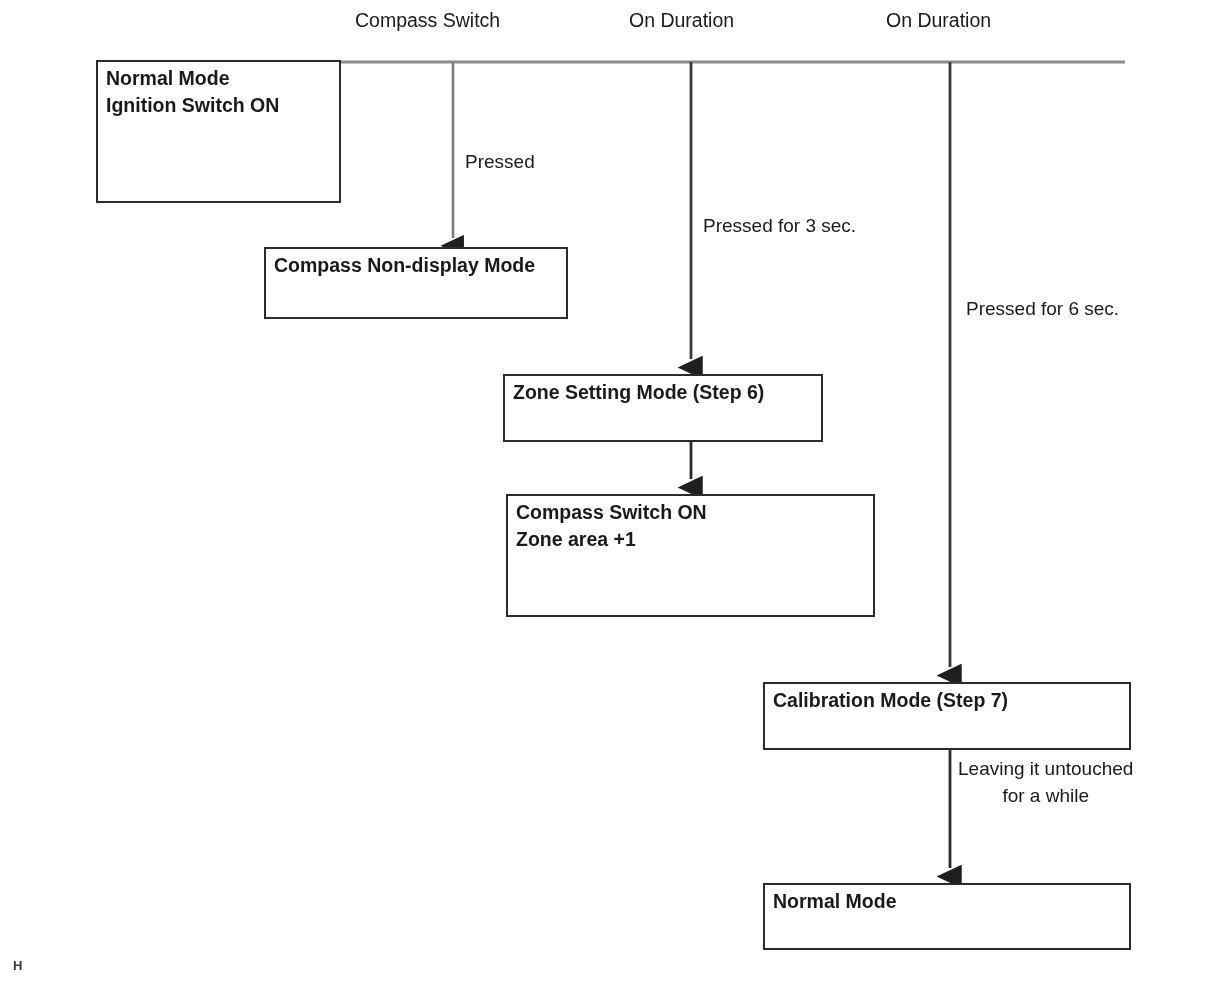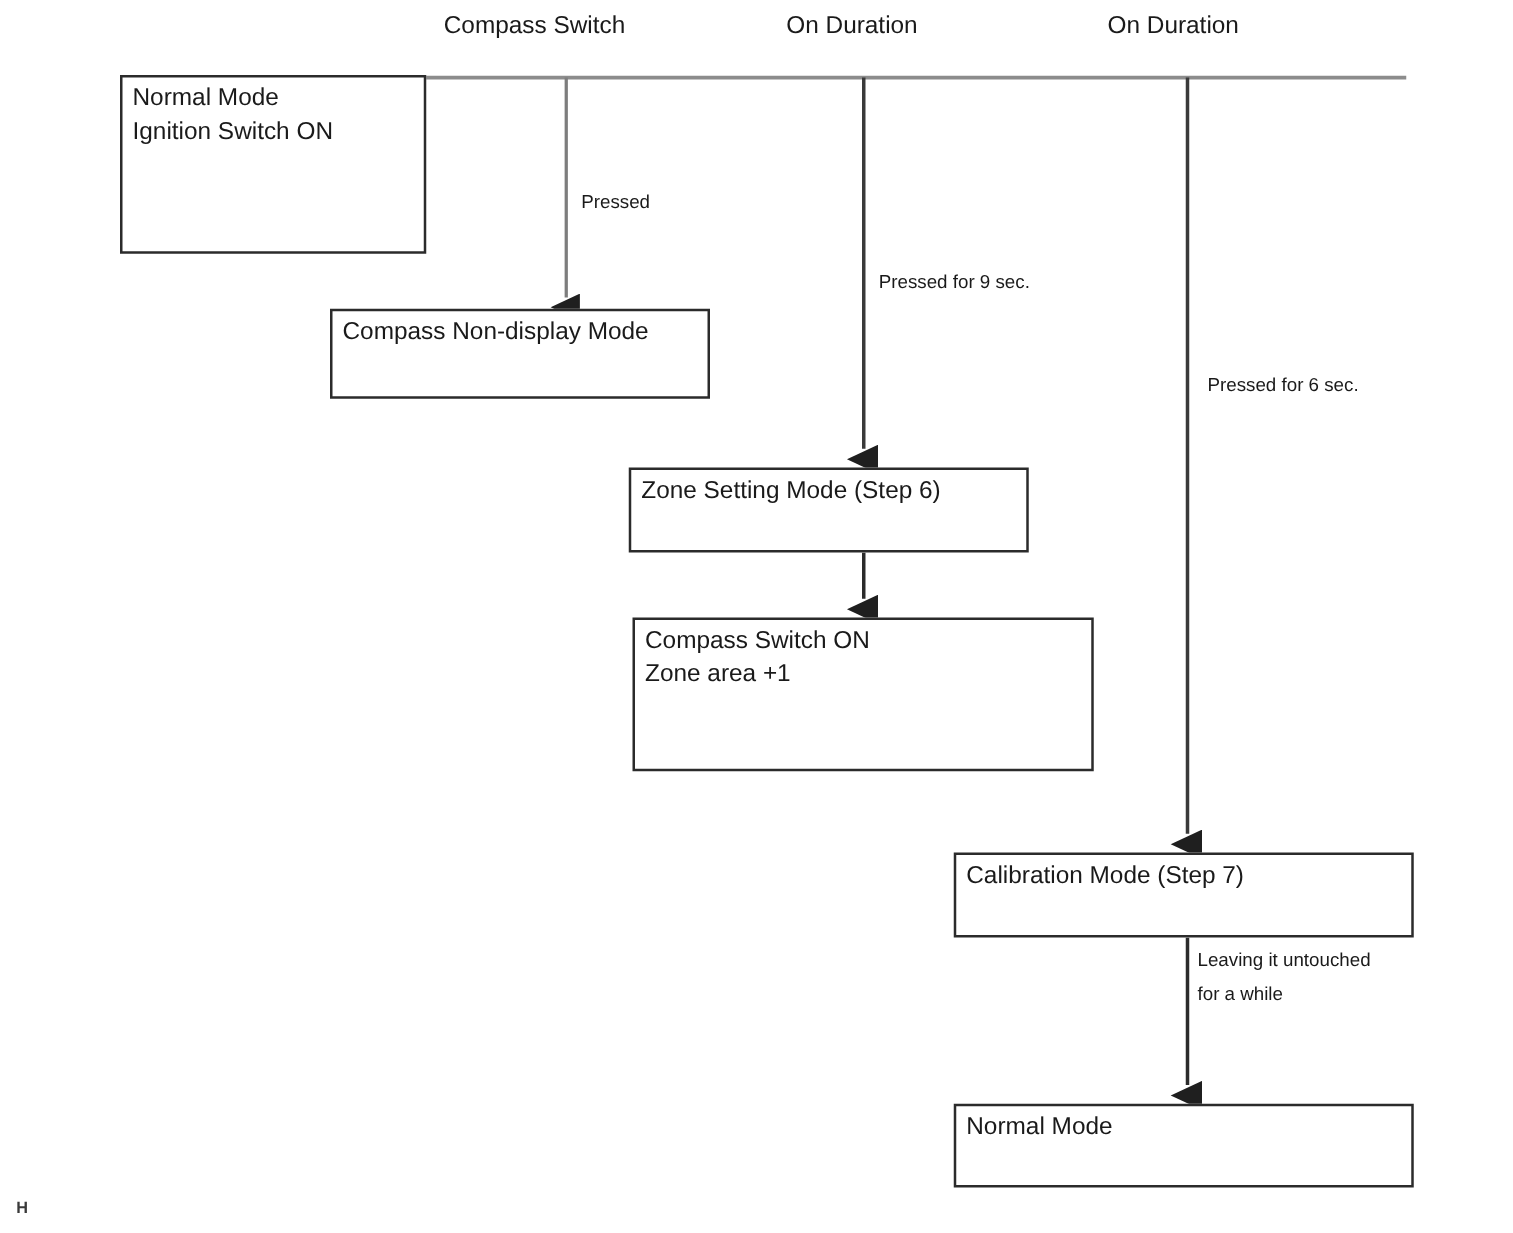--- a/index.html
+++ b/index.html
@@ -36,24 +36,25 @@
     border: 2px solid #2b2b2b;
   }
   .node .node-text {
     position: absolute;
     left: 8px;
     top: 3px;
     font-size: 19.5px;
     line-height: 27px;
     color: #1a1a1a;
     white-space: pre-line;
+    font-weight: bold;
   }
   .label {
     position: absolute;
-    font-size: 15px;
+    font-size: 19px;
     line-height: 27px;
     color: #1a1a1a;
     white-space: pre-line;
   }
   .header-label {
     position: absolute;
     font-size: 19.5px;
     line-height: 24px;
     color: #1a1a1a;
     white-space: nowrap;
@@ -118,22 +119,22 @@
   <div class="node" style="left:763px; top:682px; width:368px; height:68px;text-align:center;">
     <div class="node-text">Calibration Mode (Step 7)</div>
   </div>
 
   <div class="node" style="left:763px; top:883px; width:368px; height:67px;">
     <div class="node-text">Normal Mode</div>
   </div>
 
   <div class="label" style="left:465px; top:148px;">Pressed</div>
 
-  <div class="label" style="left:703px; top:212px;">Pressed for 9 sec.</div>
+  <div class="label" style="left:703px; top:212px;">Pressed for 3 sec.</div>
 
   <div class="label" style="left:966px; top:295px;text-align:center;">Pressed for 6 sec.</div>
 
-  <div class="label" style="left:958px; top:755px;">Leaving it untouched
+  <div class="label" style="left:958px; top:755px;text-align:center;">Leaving it untouched
 for a while</div>
 
   <div class="corner-mark" style="left:13px; top:958px;">H</div>
 
 </div>
 
 </body></html>

